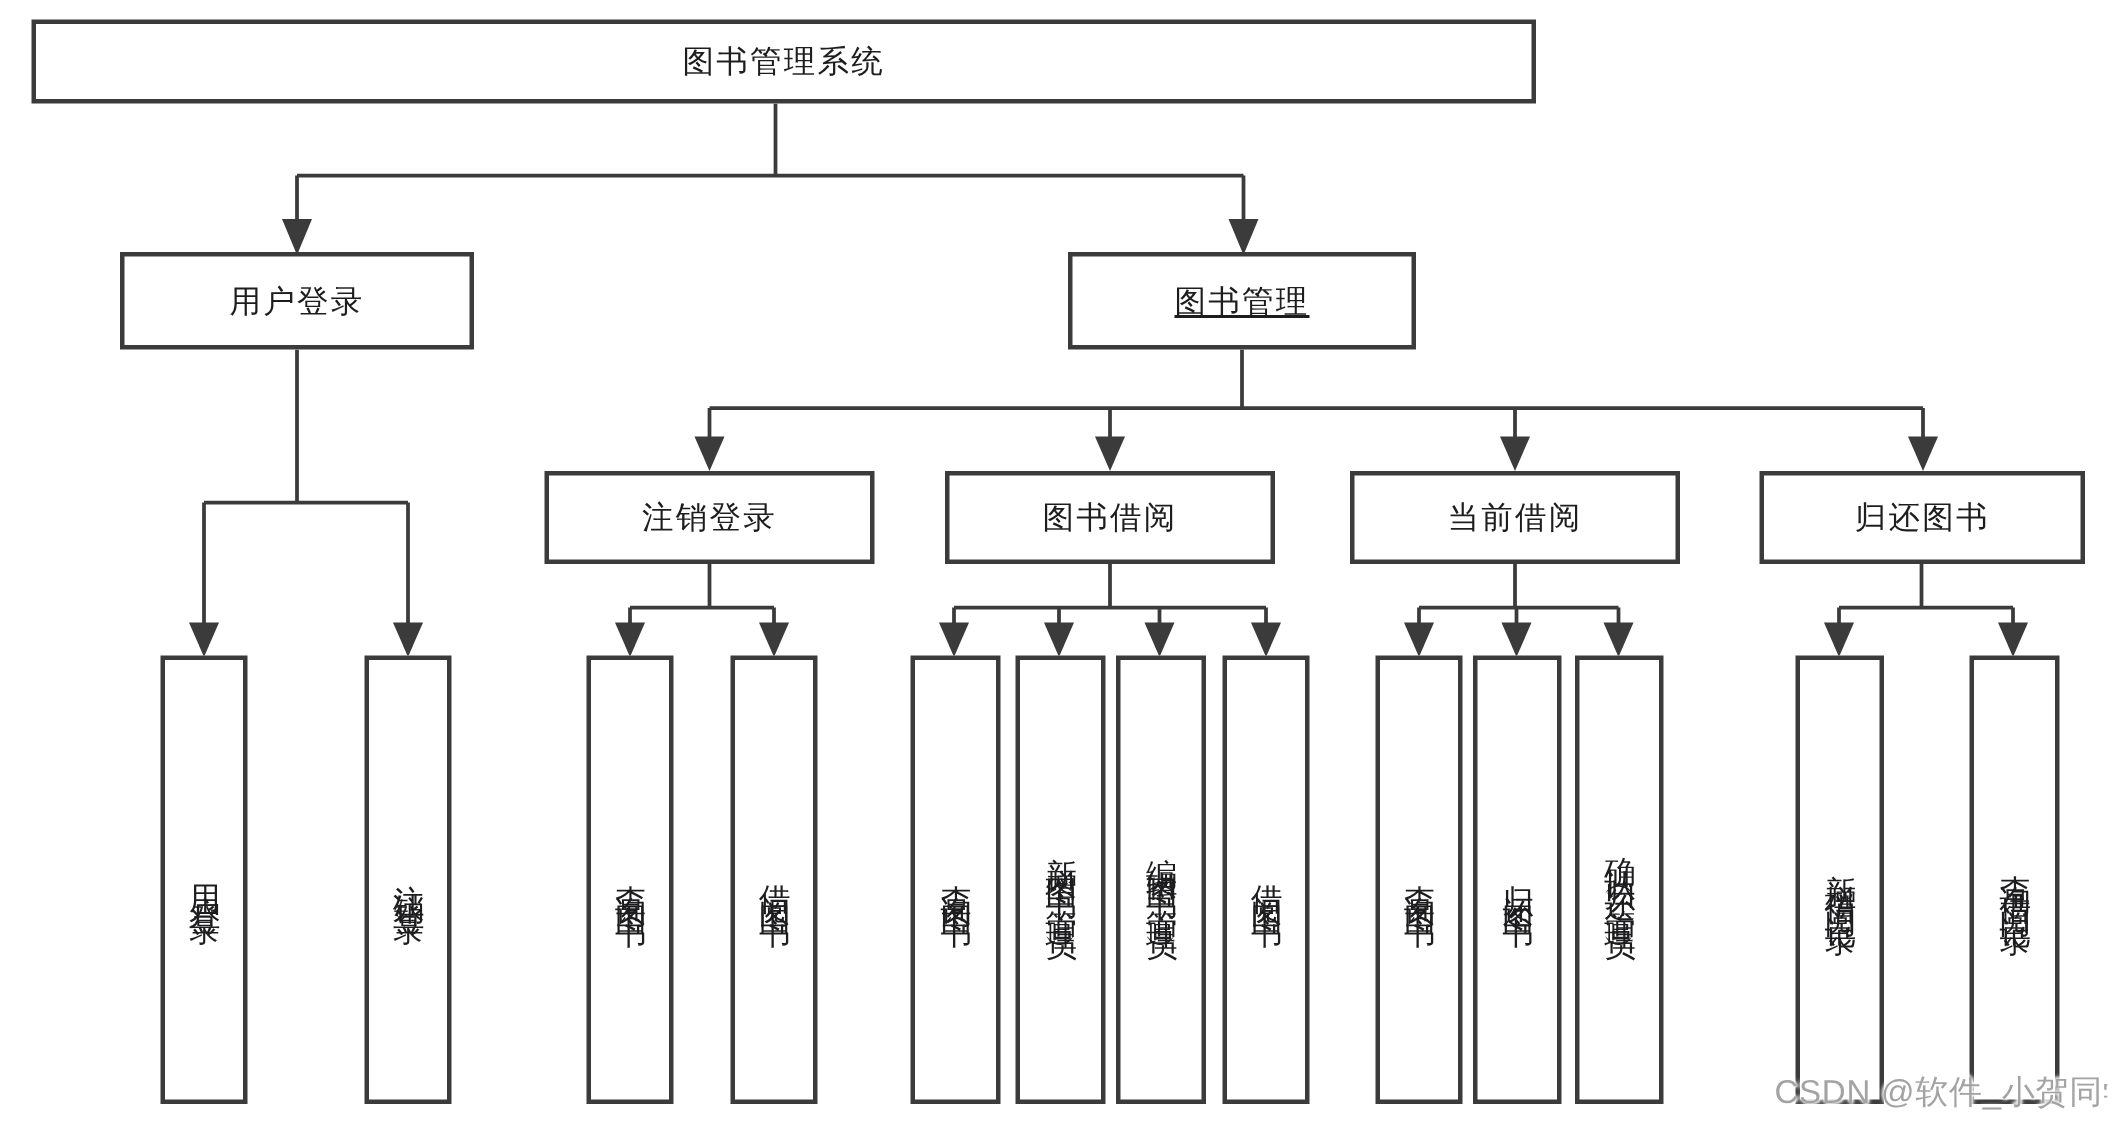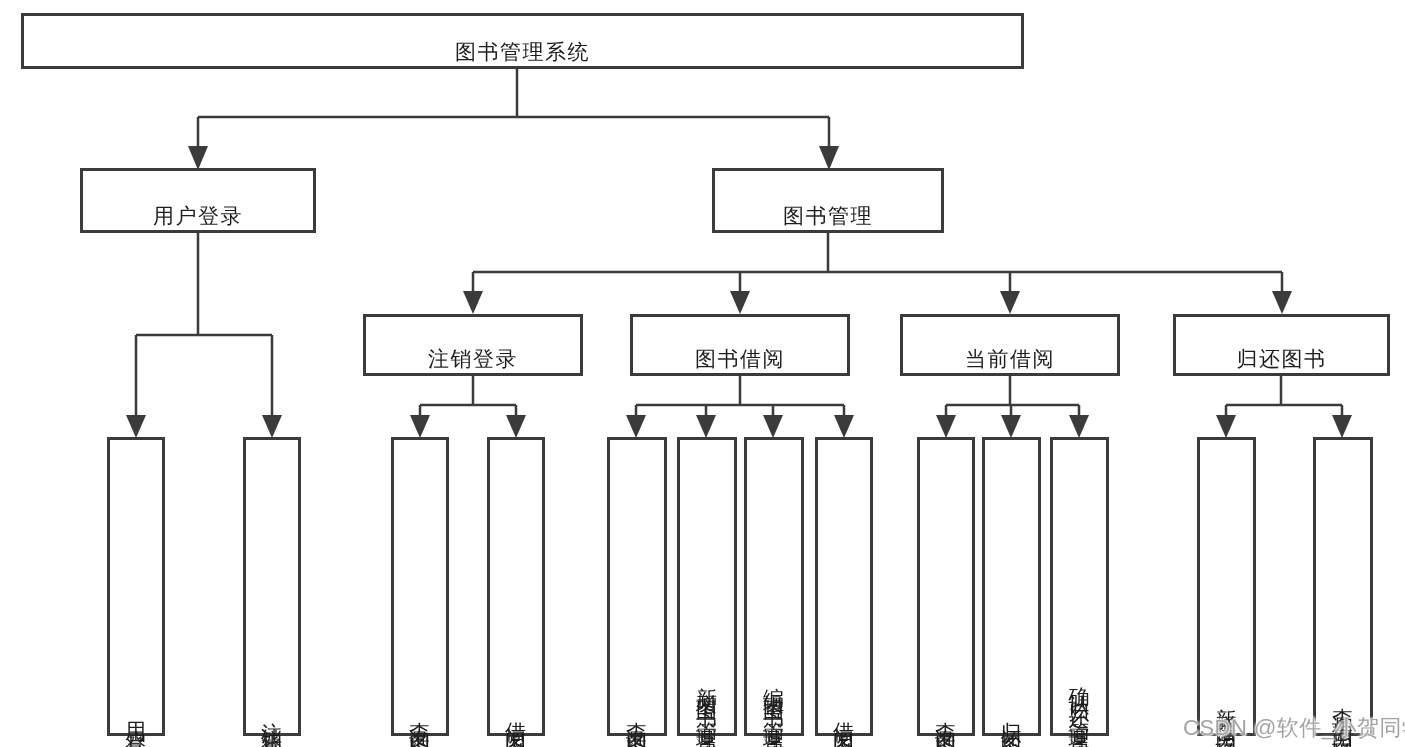--- a/index.html
+++ b/index.html
@@ -10,21 +10,21 @@
     font-family:"Liberation Sans", sans-serif;
     overflow:hidden;
   }
   .connectors { position:absolute; left:0; top:0; }
   .hbox, .vbox {
     position:absolute;
     box-sizing:border-box;
     border:3px solid #3b3b3b;
     background:#ffffff;
     display:flex;
-    align-items:flex-end;
+    align-items:center;
     justify-content:center;
     color:#1d1d1f;
   }
   .hbox { font-size:21px; letter-spacing:1.5px; white-space:nowrap; }
   .vbox { width:58px; height:299px; top:437px; }
   .vbox .vtext {
     writing-mode:vertical-lr;
     text-orientation:mixed;
     font-size:21px;
     letter-spacing:7px;
@@ -94,21 +94,21 @@
     </g>
   </svg>
 
   <div class="hbox" style="left:21px; top:13px; width:1003px; height:56px;">
     <span>图书管理系统</span>
   </div>
 
   <div class="hbox" style="left:80px; top:168px; width:236px; height:65px;">
     <span>用户登录</span>
   </div>
-  <div class="hbox" style="left:712px; top:168px; width:232px; height:65px;">
+  <div class="hbox" style="left:712px; top:168px; width:232px; height:65px;text-decoration:underline;">
     <span>图书管理</span>
   </div>
 
   <div class="hbox" style="left:363px; top:314px; width:220px; height:62px;">
     <span>注销登录</span>
   </div>
   <div class="hbox" style="left:630px; top:314px; width:220px; height:62px;">
     <span>图书借阅</span>
   </div>
   <div class="hbox" style="left:900px; top:314px; width:220px; height:62px;">

